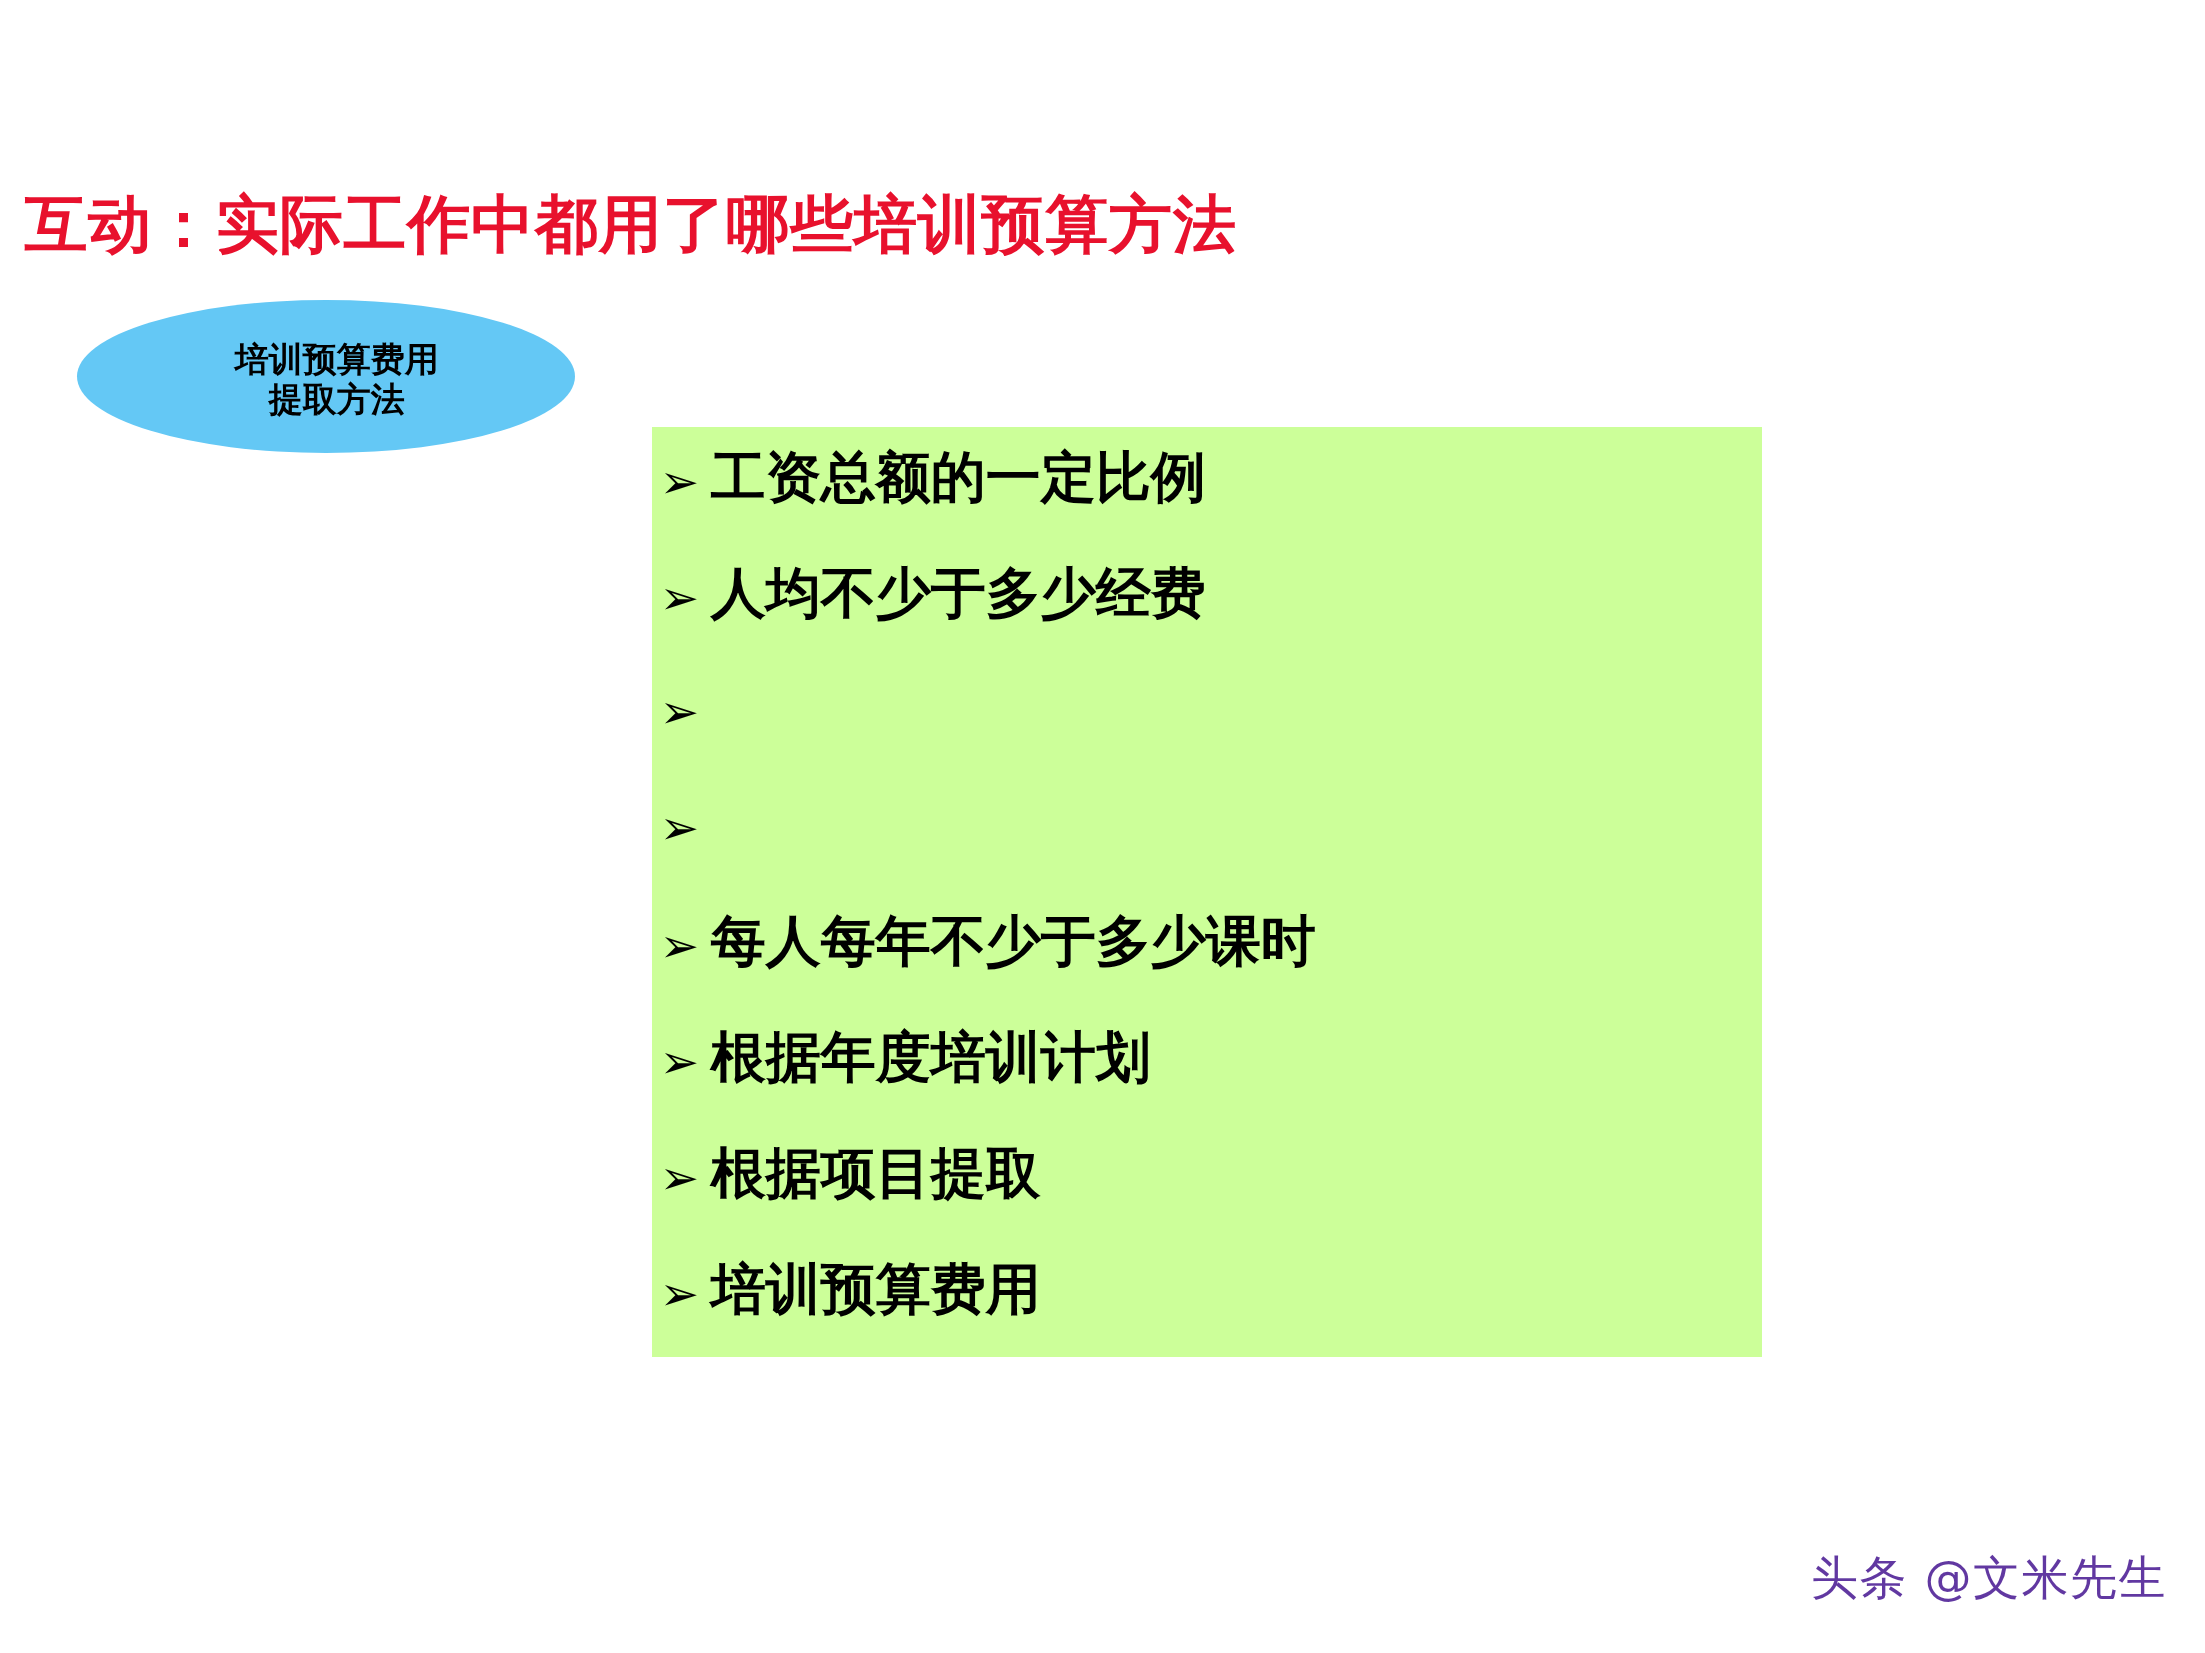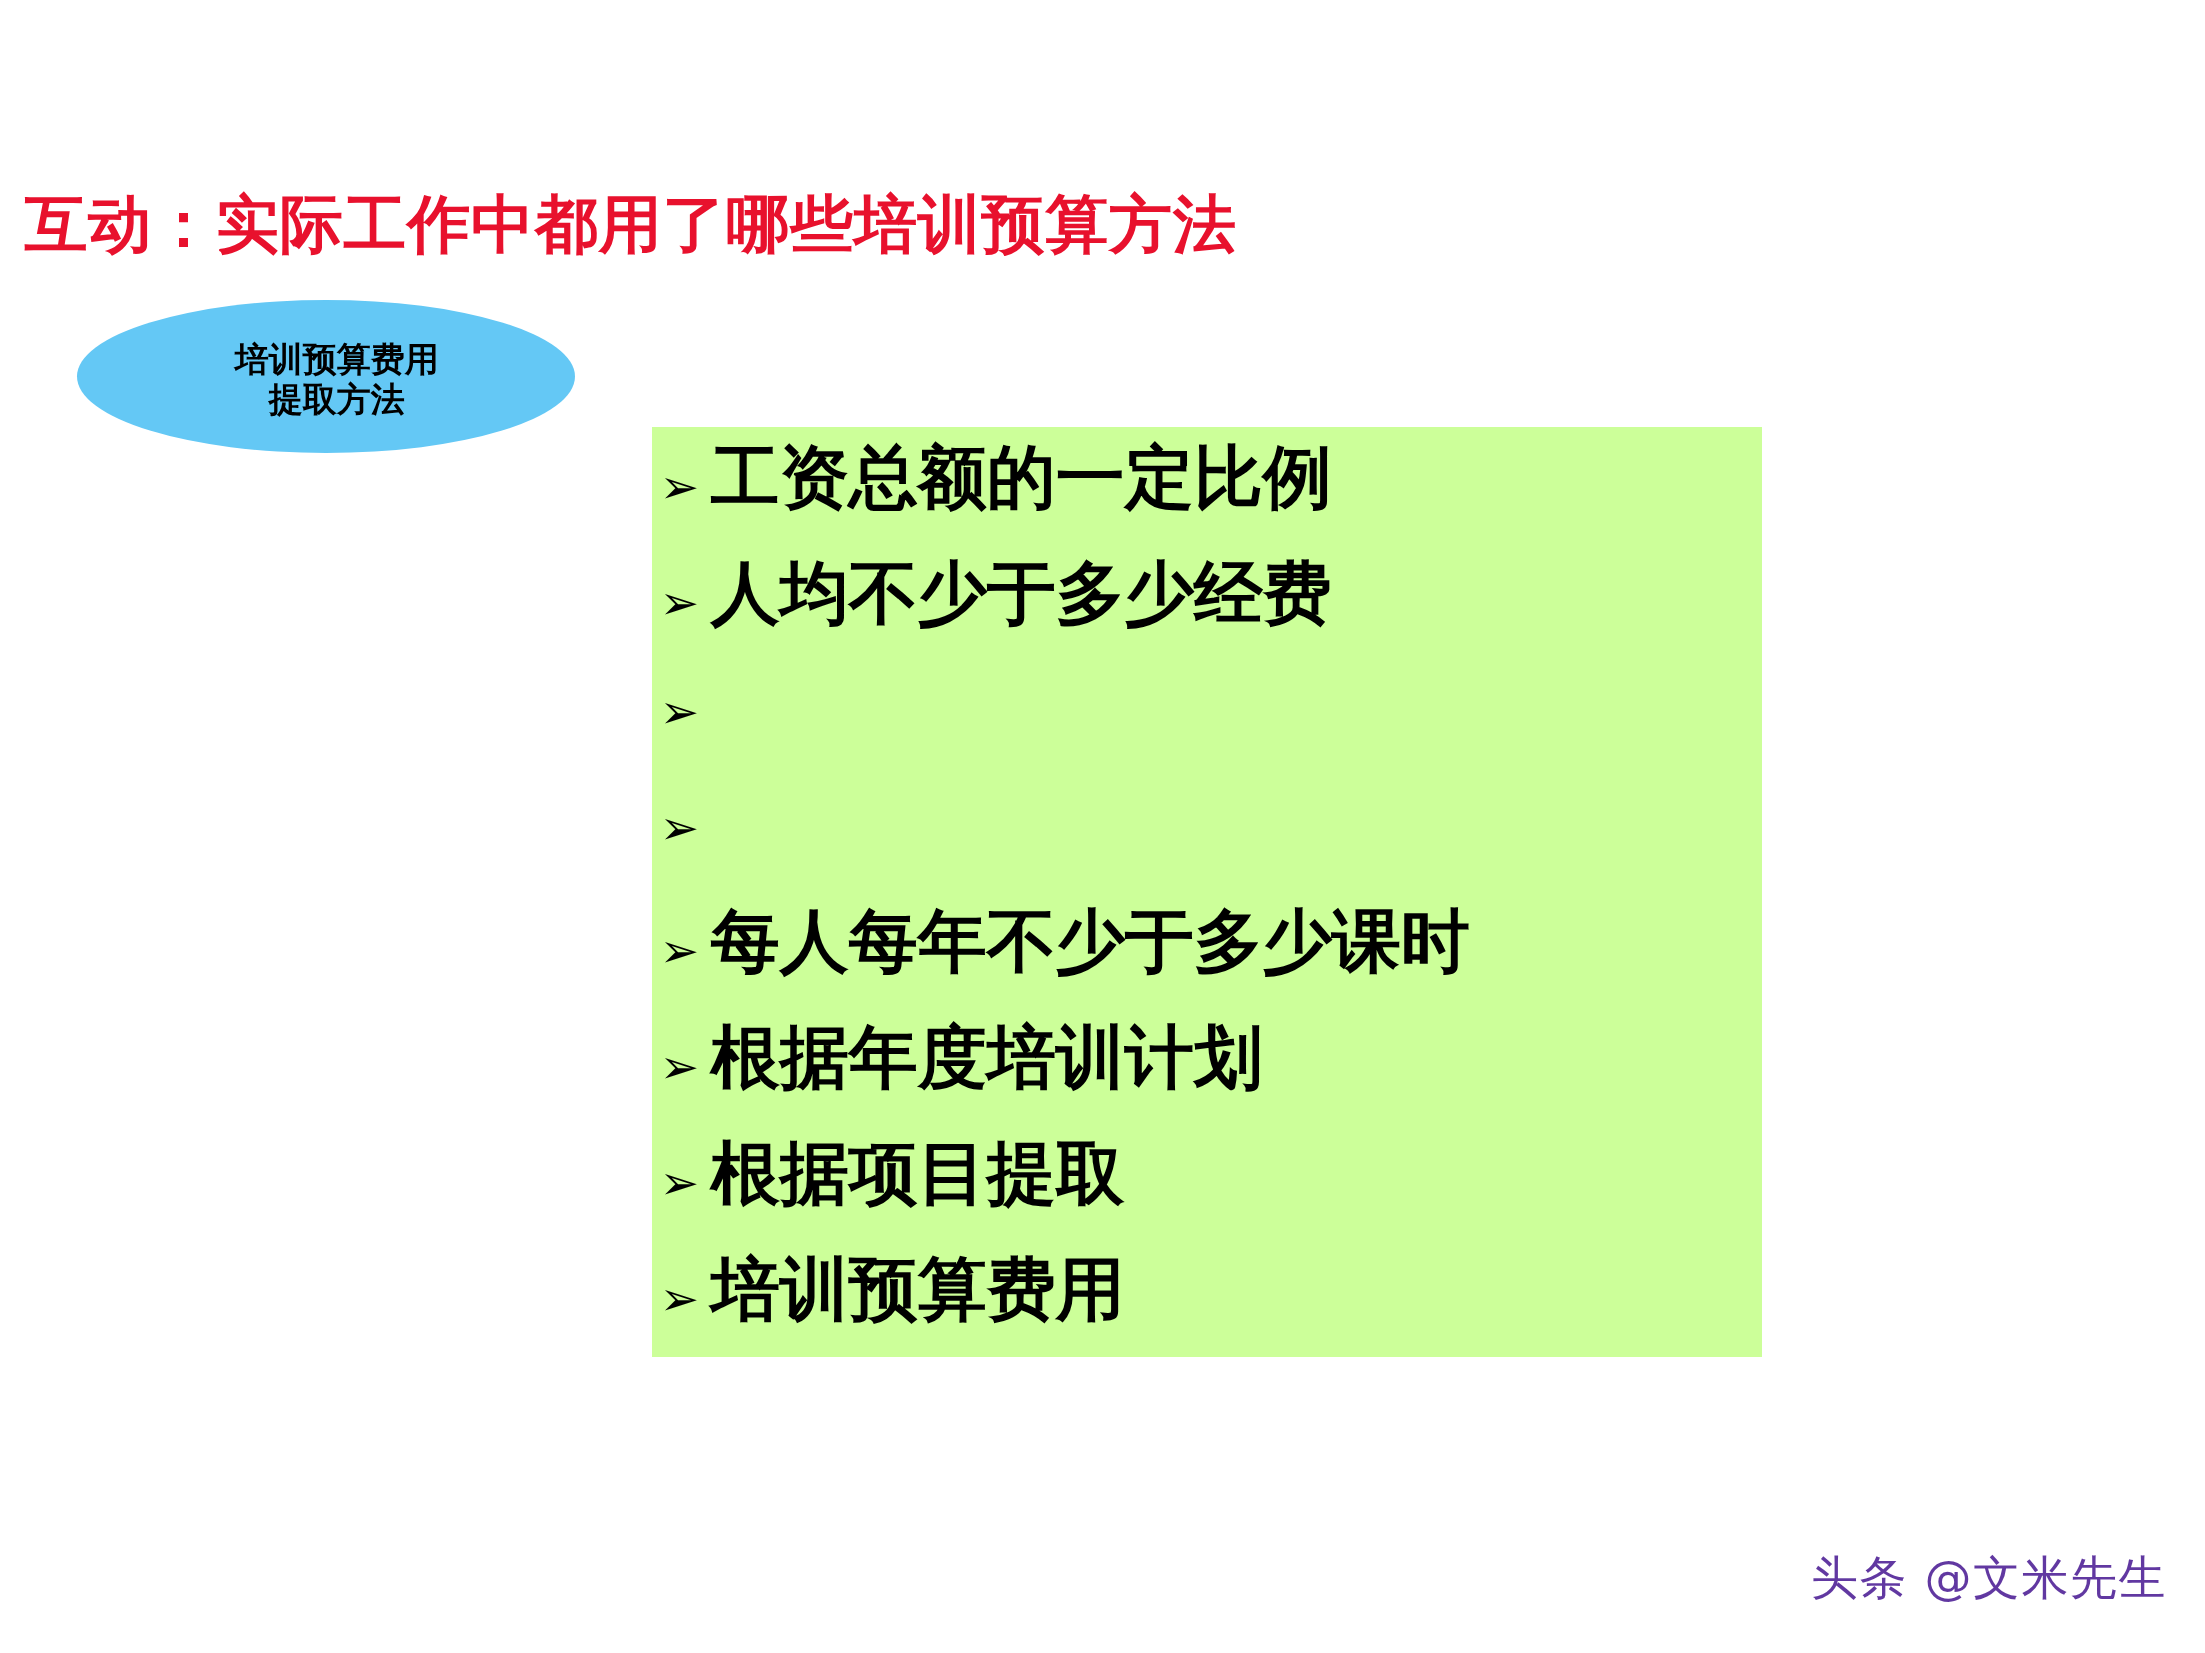--- a/index.html
+++ b/index.html
@@ -93,21 +93,21 @@
     flex: 0 0 auto;
     width: 51px;
     font-size: 47px;
     line-height: 83px;
     color: #000000;
     font-weight: 400;
     transform: translateY(1.5px);
   }
   .bullet-label {
     flex: 0 0 auto;
-    font-size: 69px;
+    font-size: 55px;
     line-height: 83px;
     font-weight: 700;
     color: #000000;
     letter-spacing: 0px;
   }
 
   
   .watermark {
     position: absolute;
     right: 38px;

